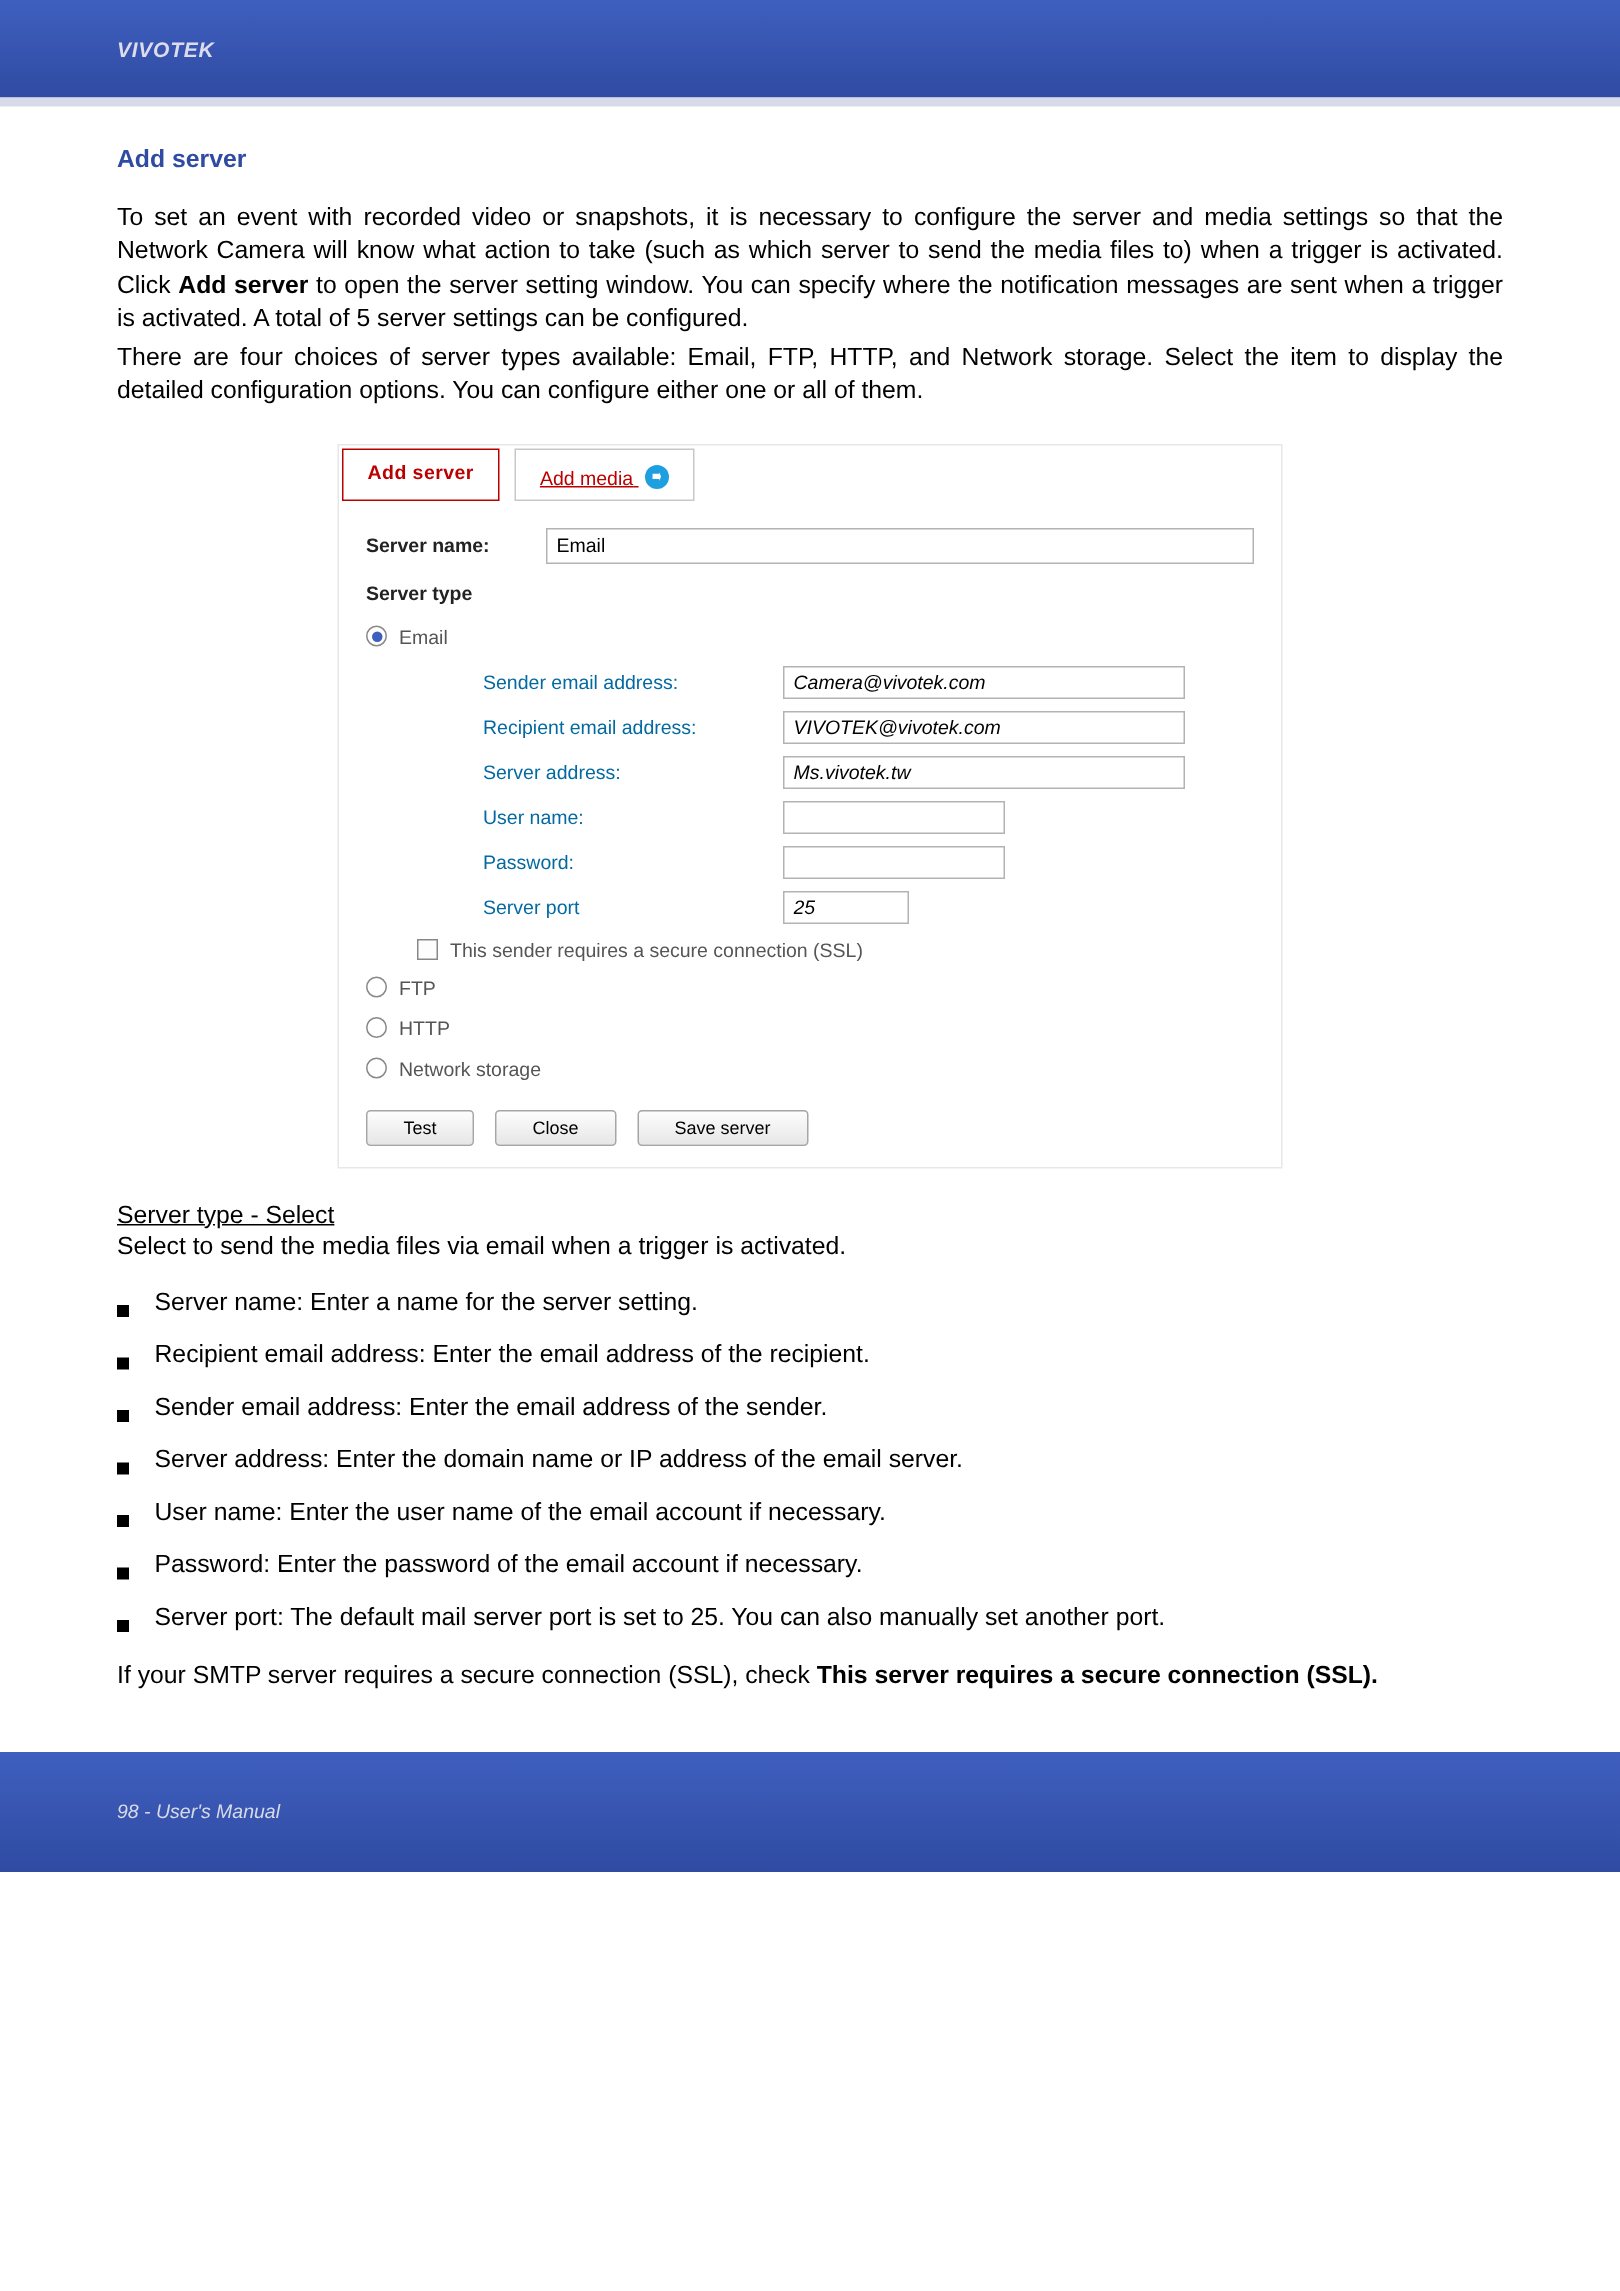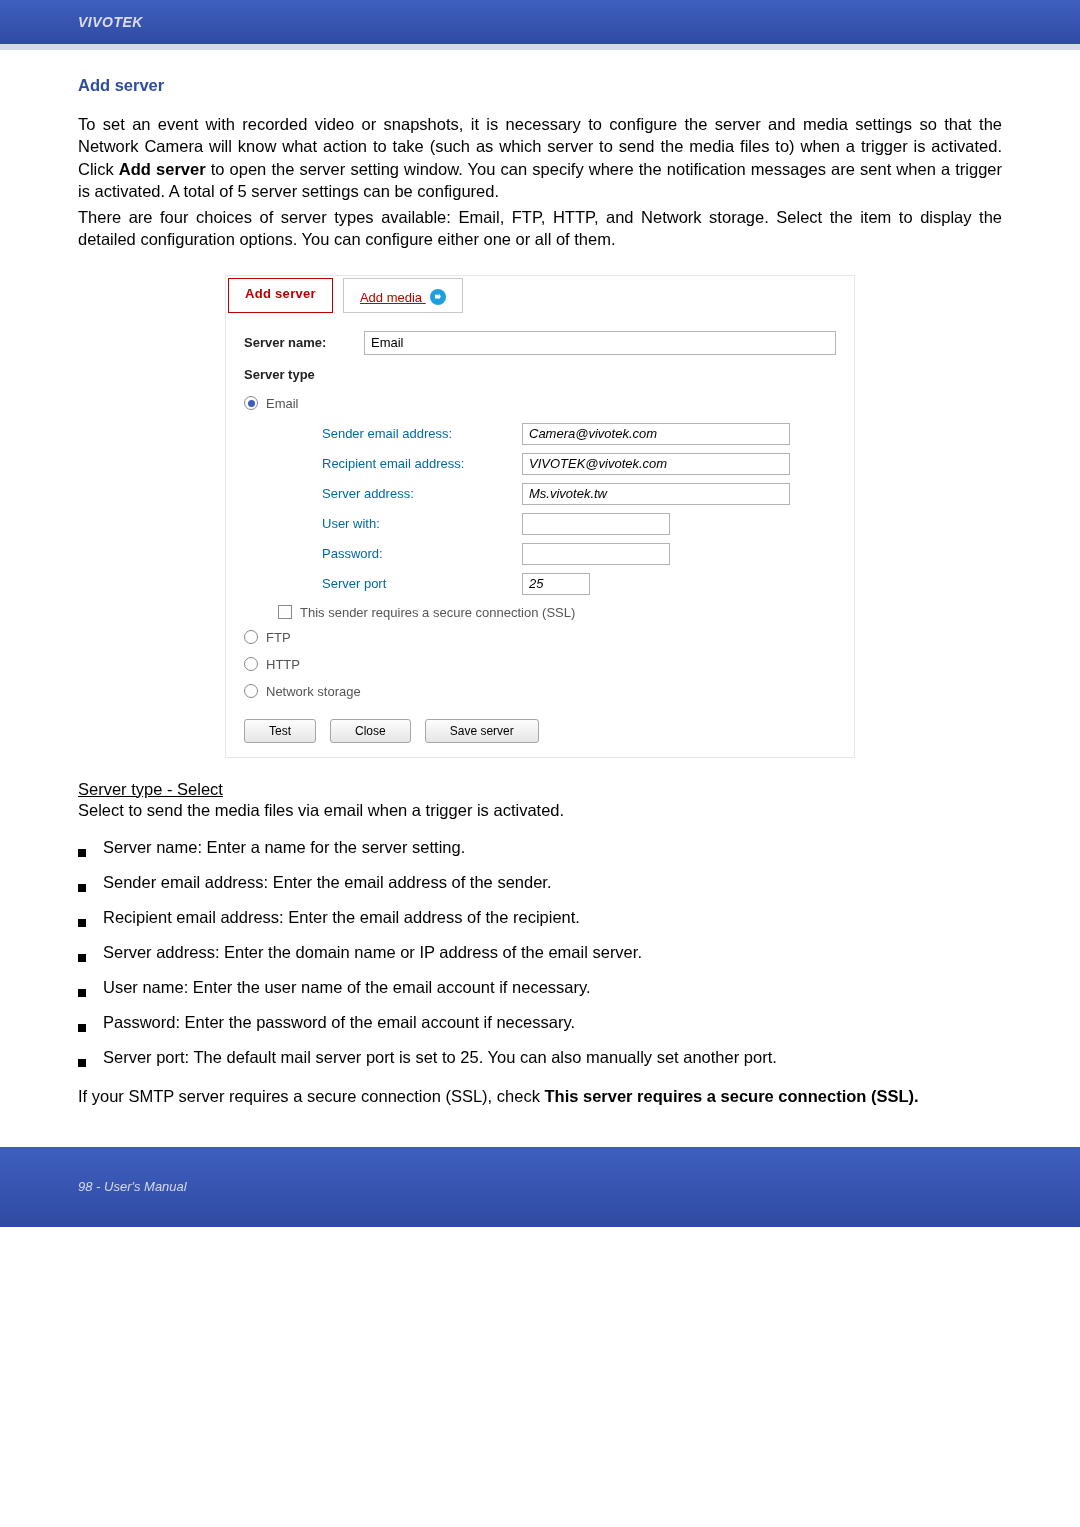--- a/index.html
+++ b/index.html
@@ -4,21 +4,21 @@
 <style>
   * { box-sizing: border-box; margin: 0; padding: 0; }
   body {
     font-family: Arial, Helvetica, sans-serif;
     font-size: 16.5px;
     color: #000;
     background: #fff;
     width: 1080px;
   }
   .top-banner {
-    height: 44px;
+    height: 65px;
     background: linear-gradient(to bottom, #3f5fbf 0%, #2f4ba2 100%);
     display: flex;
     align-items: center;
   }
   .top-banner-inner {
     margin-left: 78px;
     color: #dcdcec;
     font-style: italic;
     font-weight: bold;
     font-size: 14px;
@@ -111,21 +111,21 @@
     margin-bottom: 10px;
   }
   .subgrid .grow { display: flex; align-items: center; margin-bottom: 8px; }
   .subgrid .grow .flabel { width: 200px; color: #0369a1; margin-left: 44px; }
   .subgrid .grow input[type=text] {
     border: 1px solid #b3b3b3; height: 22px; padding: 2px 6px;
     font-family: inherit; font-size: 13px; font-style: italic;
   }
   .subgrid .grow .wide   { width: 268px; }
   .subgrid .grow .medium { width: 148px; }
-  .subgrid .grow .short  { width: 68px; }
+  .subgrid .grow .short  { width: 84px; }
 
   .checkrow { margin-left: 34px; display: flex; align-items: center; gap: 8px; margin-bottom: 10px; }
   .checkbox {
     width: 14px; height: 14px; border: 1px solid #888; background: #fdfdfd;
   }
 
   .other-radio { margin-left: 0; margin-bottom: 12px; }
 
   .dlg-buttons {
     display: flex; justify-content: flex-start; gap: 14px;
@@ -219,21 +219,21 @@
         </div>
         <div class="grow">
           <span class="flabel">Recipient email address:</span>
           <input class="wide" type="text" value="VIVOTEK@vivotek.com" style="">
         </div>
         <div class="grow">
           <span class="flabel">Server address:</span>
           <input class="wide" type="text" value="Ms.vivotek.tw" style="">
         </div>
         <div class="grow">
-          <span class="flabel">User with:</span>
+          <span class="flabel">User name:</span>
           <input class="medium" type="text" value="" style="">
         </div>
         <div class="grow">
           <span class="flabel">Password:</span>
           <input class="medium" type="text" value="" style="">
         </div>
         <div class="grow">
           <span class="flabel">Server port</span>
           <input class="short" type="text" value="25" style="">
         </div>
@@ -270,25 +270,25 @@
   </div>
   <div class="desc">Select to send the media files via email when a trigger is activated.</div>
 
   <div class="bullets">
     <div class="bitem">
         <span class="sq"></span>
         <span>Server name: Enter a name for the server setting.</span>
       </div>
     <div class="bitem">
         <span class="sq"></span>
+        <span>Recipient email address: Enter the email address of the recipient.</span>
+      </div>
+    <div class="bitem">
+        <span class="sq"></span>
         <span>Sender email address: Enter the email address of the sender.</span>
-      </div>
-    <div class="bitem">
-        <span class="sq"></span>
-        <span>Recipient email address: Enter the email address of the recipient.</span>
       </div>
     <div class="bitem">
         <span class="sq"></span>
         <span>Server address: Enter the domain name or IP address of the email server.</span>
       </div>
     <div class="bitem">
         <span class="sq"></span>
         <span>User name: Enter the user name of the email account if necessary.</span>
       </div>
     <div class="bitem">

